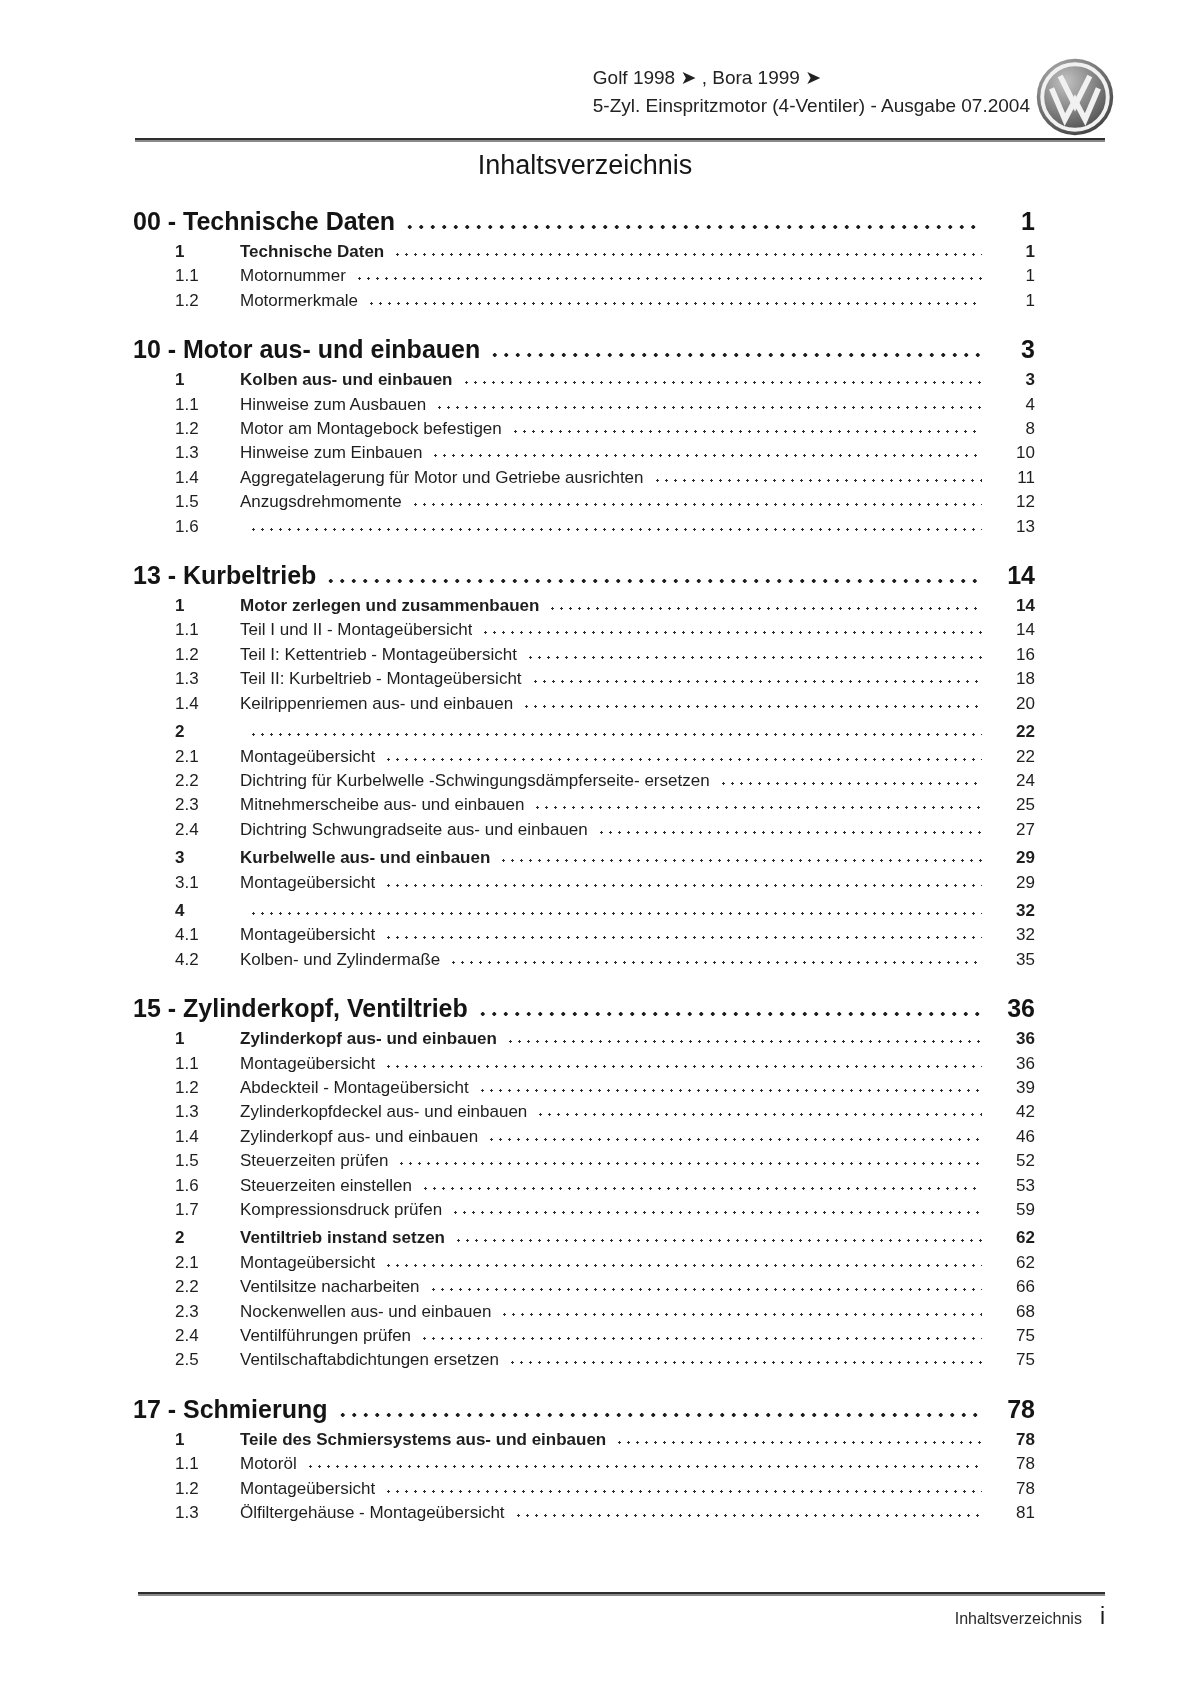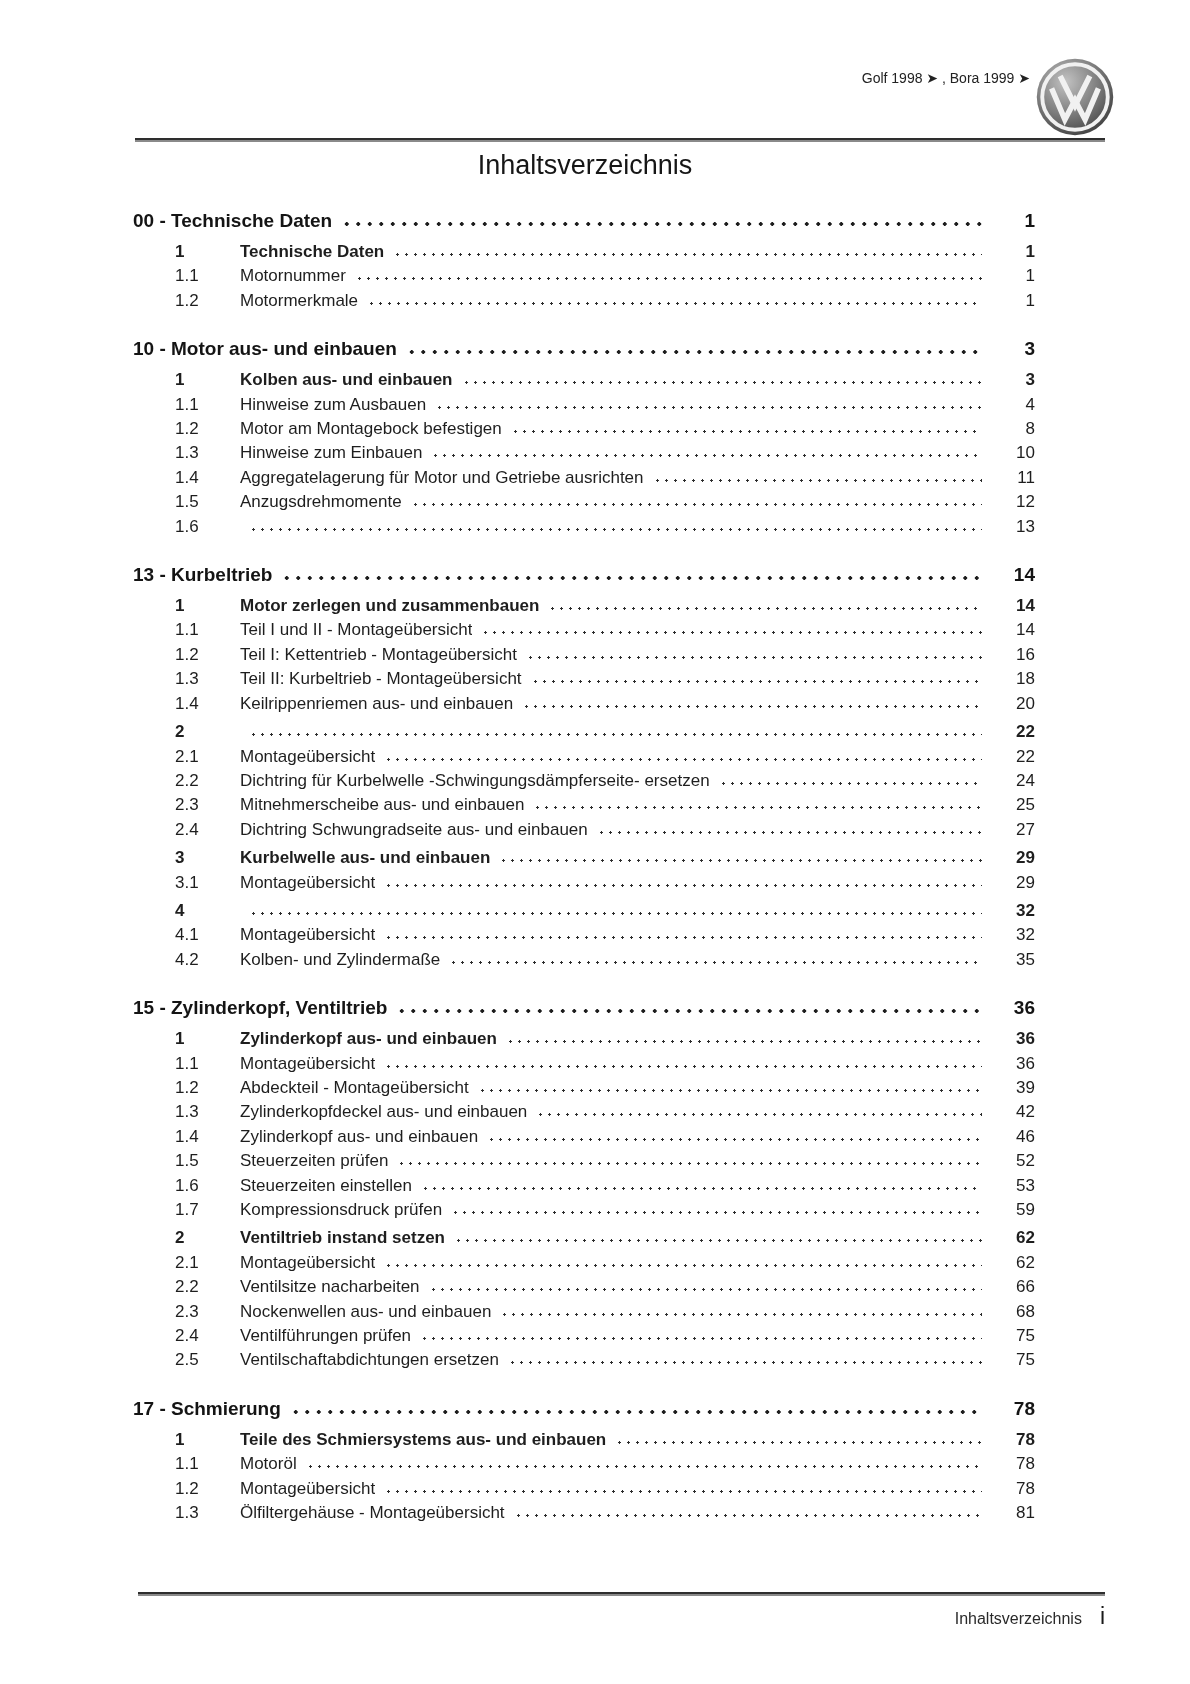--- a/index.html
+++ b/index.html
@@ -4,21 +4,21 @@
 <style>
   html,body { margin:0; padding:0; }
   body {
     width:1190px; height:1684px; background:#ffffff; position:relative;
     font-family:"Liberation Sans", sans-serif; color:#1e1e1e;
     -webkit-font-smoothing:antialiased;
   }
   
   .header-lines {
     position:absolute; top:64px; right:160px; text-align:left;
-    font-size:14px; line-height:28px; color:#222;
+    font-size:19px; line-height:28px; color:#222;
   }
   .logo {
     position:absolute; left:1036px; top:58px; width:78px; height:78px;
   }
   .header-rule {
     position:absolute; left:135px; top:138px; width:970px; height:4px;
     background:linear-gradient(to bottom, #2e2e2e 0 55%, #8a8a8a 55% 100%);
   }
   
   .page-title {
@@ -32,21 +32,21 @@
   .row .it-title { flex:none; max-width:760px; overflow:hidden; }
   .leader {
     flex:1 1 auto; min-width:14px; height:5px; margin:0 7px 0 9px;
     background-image:radial-gradient(circle, #2b2b2b 1.2px, transparent 1.4px);
     background-size:9px 5px; background-repeat:repeat-x; background-position:left bottom;
   }
   .pg { flex:none; width:46px; text-align:right; }
   .item { font-size:17px; line-height:24.4px; padding-left:42px; }
   .item.lvl1 { font-weight:bold; margin-top:4px; }
   .chapter {
-    font-size:19px; font-weight:bold; line-height:30px;
+    font-size:25px; font-weight:bold; line-height:30px;
     margin-top:21px; margin-bottom:4px; color:#141414;
   }
   .chapter .leader {
     height:6px;
     background-image:radial-gradient(circle, #1d1d1d 1.7px, transparent 1.9px);
     background-size:11.5px 6px;
   }
   .toc > .chapter:first-child { margin-top:0; }
   
   .footer-rule {
@@ -58,20 +58,21 @@
     display:flex; justify-content:flex-end; align-items:baseline; gap:18px;
   }
   .footer-label { font-size:16px; color:#2a2a2a; }
   .footer-page { font-size:23px; color:#1a1a1a; }
 </style>
 </head>
 <body>
 
 <div class="header-lines">
   <div>Golf 1998 ➤ , Bora 1999 ➤</div>
+  <div>5-Zyl. Einspritzmotor (4-Ventiler) - Ausgabe 07.2004</div>
 </div>
 
 <div class="logo">
   <svg viewBox="0 0 100 100" width="78" height="78" aria-hidden="true">
     <defs>
       <radialGradient id="vwg" cx="38%" cy="30%" r="85%">
         <stop offset="0%" stop-color="#c2c2c2"></stop>
         <stop offset="50%" stop-color="#7d7d7d"></stop>
         <stop offset="100%" stop-color="#2f2f2f"></stop>
       </radialGradient>

